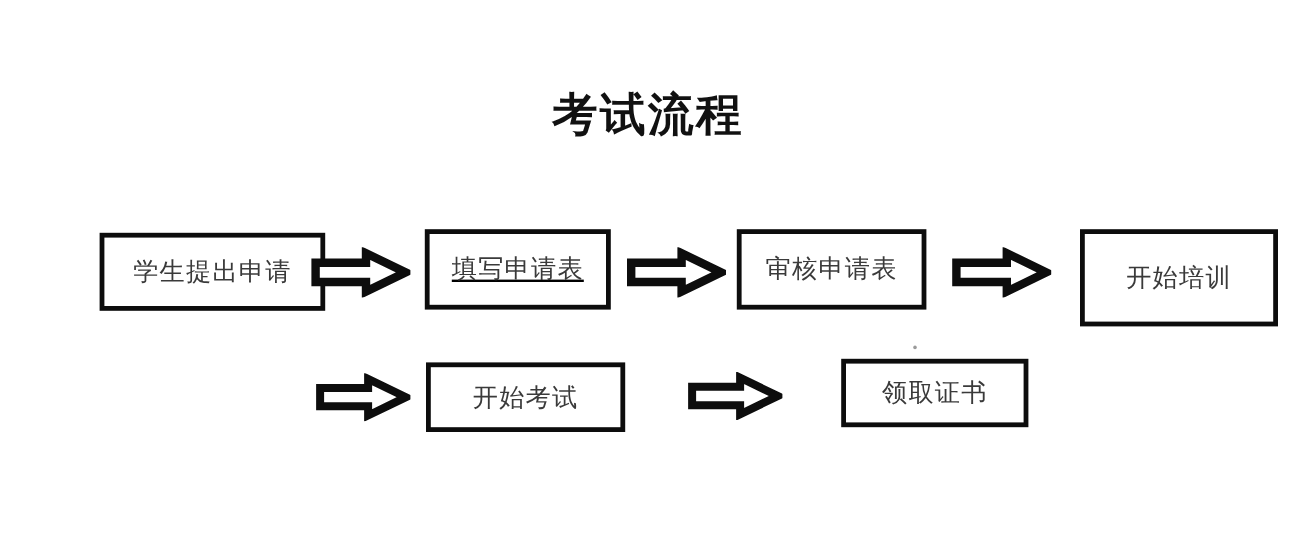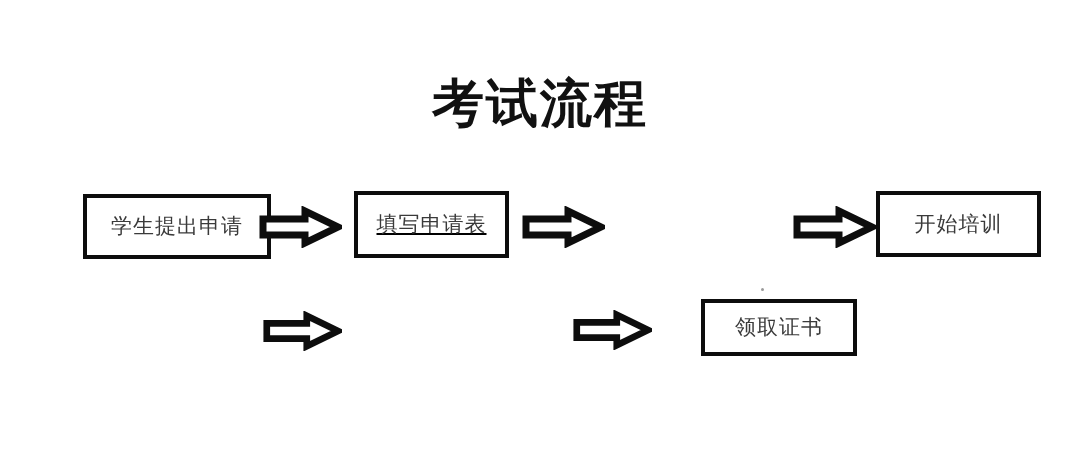--- a/index.html
+++ b/index.html
@@ -24,21 +24,21 @@
     background: #ffffff;
   }
 
   
   .chart-title {
     position: absolute;
     left: 0;
     top: 74px;
     width: 1080px;
     text-align: center;
-    font-size: 52px;
+    font-size: 38px;
     font-weight: 700;
     color: #111111;
     letter-spacing: 2px;
     line-height: 1.15;
     white-space: nowrap;
   }
 
   
   .node {
     position: absolute;
@@ -102,37 +102,43 @@
   <div class="node" id="n2" style="left: 354px; top: 191px; width: 155px; height: 67px; text-decoration: underline;">
     <span class="node-label">填写申请表</span>
   </div>
 
   <div class="arrow" id="a2" style="left: 521px; top: 206px; width: 84px; height: 42px;">
     <svg viewBox="0 0 84 42" preserveAspectRatio="none" aria-hidden="true">
       <polygon class="arrow-shape" points="5,13 47,13 47,5 80,21 47,37 47,29 5,29"></polygon>
     </svg>
   </div>
 
+  <div class="node" id="n3" style="left: 614px; top: 191px; width: 158px; height: 67px;">
+    <span class="node-label">审核申请表</span>
+  </div>
 
   <div class="arrow" id="a3" style="left: 792px; top: 206px; width: 84px; height: 42px;">
     <svg viewBox="0 0 84 42" preserveAspectRatio="none" aria-hidden="true">
       <polygon class="arrow-shape" points="5,13 47,13 47,5 80,21 47,37 47,29 5,29"></polygon>
     </svg>
   </div>
 
-  <div class="node" id="n4" style="left: 876px; top: 191px; width: 165px; height: 66px;">
+  <div class="node" id="n4" style="left: 900px; top: 191px; width: 165px; height: 81px;">
     <span class="node-label">开始培训</span>
   </div>
 
   <div class="arrow" id="a4" style="left: 262px; top: 311px; width: 80px; height: 40px;">
     <svg viewBox="0 0 84 42" preserveAspectRatio="none" aria-hidden="true">
       <polygon class="arrow-shape" points="5,13 47,13 47,5 80,21 47,37 47,29 5,29"></polygon>
     </svg>
   </div>
 
+  <div class="node" id="n5" style="left: 355px; top: 302px; width: 166px; height: 58px;">
+    <span class="node-label">开始考试</span>
+  </div>
 
   <div class="arrow" id="a5" style="left: 572px; top: 310px; width: 80px; height: 40px;">
     <svg viewBox="0 0 84 42" preserveAspectRatio="none" aria-hidden="true">
       <polygon class="arrow-shape" points="5,13 47,13 47,5 80,21 47,37 47,29 5,29"></polygon>
     </svg>
   </div>
 
   <div class="node" id="n6" style="left: 685px; top: 299px; width: 156px; height: 57px; margin-left: 16px;">
     <span class="node-label">领取证书</span>
   </div>

